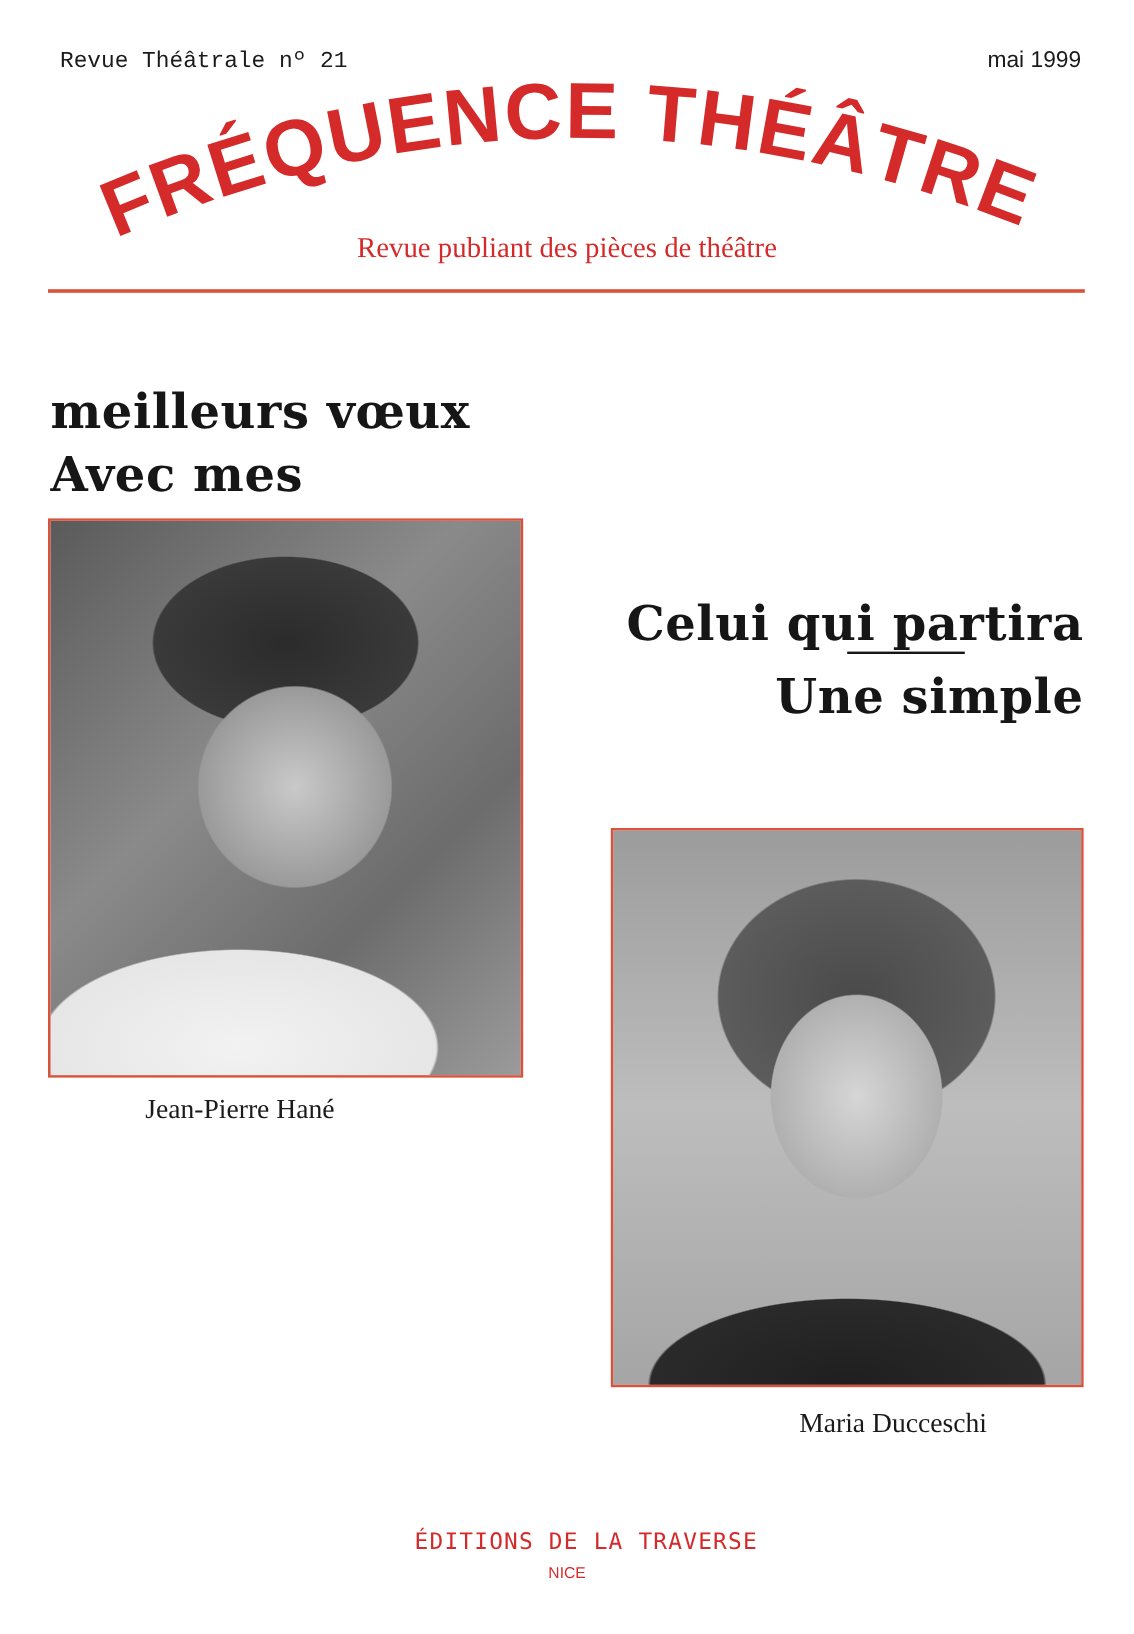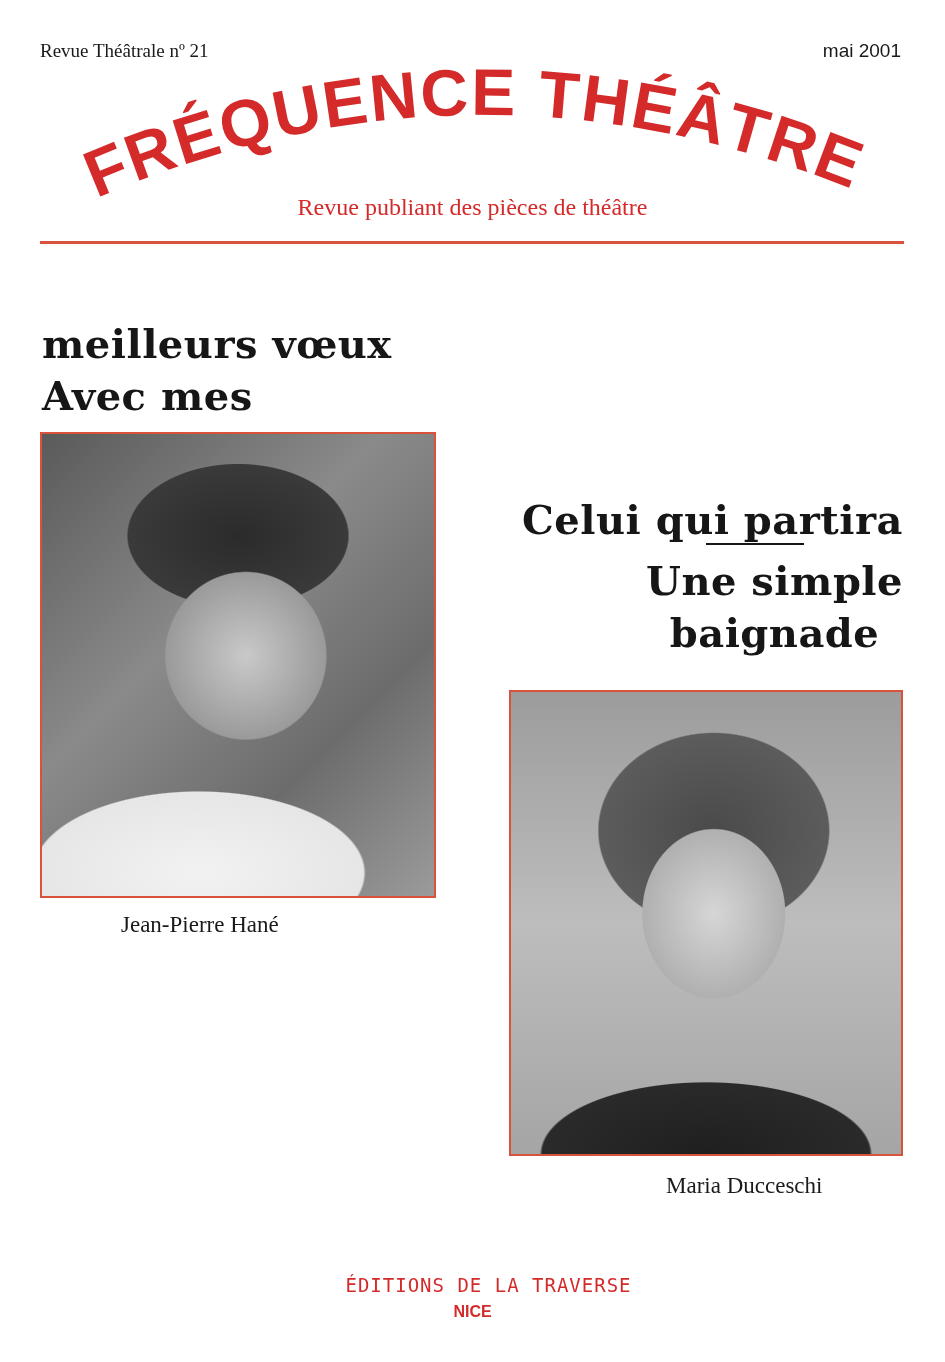--- a/index.html
+++ b/index.html
@@ -1,36 +1,36 @@
 <!DOCTYPE html>
 <html><head>
 <meta charset="utf-8">
 <style>
   html, body { margin: 0; padding: 0; }
   body {
     width: 945px; height: 1362px; background: #ffffff; position: relative;
     overflow: hidden; font-family: "Liberation Sans", sans-serif; color: #1a1a1a;
   }
   .abs { position: absolute; }
-  .issue { left: 40px; top: 40px; font-size: 19px; font-family: Liberation Serif, serif; color: #1a1a1a; }
+  .issue { left: 50px; top: 40px; font-size: 19px; font-family: Liberation Mono, monospace; color: #1a1a1a; }
   .date { right: 44px; top: 40px; font-size: 19px; font-family: "Liberation Sans", sans-serif; color: #1a1a1a; }
   .masthead { left: 0; top: 60px; width: 945px; height: 170px; }
   .masthead svg text { font-family: "Liberation Sans", sans-serif; font-weight: bold; }
   .subtitle {
     left: 0; width: 945px; top: 194px; text-align: center;
     font-family: "Liberation Serif", serif; font-size: 24px; color: #d42a2a;
   }
   .rule { left: 40px; top: 241px; width: 864px; height: 3px; background: #d9533c; }
   .play-title {
     font-family: "DejaVu Serif", serif; font-weight: bold; color: #161616;
     font-size: 40px; line-height: 52px; letter-spacing: 0.5px;
   }
   .t1 { left: 42px; top: 318px; }
   .t2 { right: 42px; top: 494px; text-align: left; }
-  .t3 { right: 42px; top: 555px; text-align: center; }
+  .t3 { right: 42px; top: 555px; text-align: left; }
   .short-rule { left: 706px; top: 543px; width: 98px; height: 2px; background: #161616; }
   .photo {
     border: 2px solid #d9533c; overflow: hidden; box-sizing: border-box;
   }
   .photo1 { left: 40px; top: 432px; width: 396px; height: 466px;
     background: radial-gradient(ellipse 34% 30% at 52% 48%, #c9c9c9 0%, #9a9a9a 60%, transparent 61%),
                 radial-gradient(ellipse 40% 22% at 50% 22%, #2b2b2b 0%, #3a3a3a 70%, transparent 71%),
                 radial-gradient(ellipse 60% 25% at 40% 95%, #f2f2f2 0%, #e6e6e6 70%, transparent 71%),
                 linear-gradient(135deg, #5a5a5a, #8a8a8a 40%, #6c6c6c 70%, #9b9b9b); }
   .photo2 { left: 509px; top: 690px; width: 394px; height: 466px;
@@ -42,28 +42,28 @@
   .cap1 { left: 78px; top: 912px; margin-left: 43px; }
   .cap2 { left: 666px; top: 1173px; }
   .publisher {
     left: 0; width: 937px; top: 1274px; text-align: center;
     font-family: "DejaVu Sans Mono", monospace; font-size: 19px; color: #d42a2a;
     letter-spacing: 1px;
     padding-left: 20px;
   }
   .city {
     left: 0; width: 945px; top: 1303px; text-align: center;
-    font-family: "Liberation Sans", sans-serif; font-weight: bold; font-size: 16px; color: #d42a2a;
+    font-family: "Liberation Sans", sans-serif; font-weight: normal; font-size: 13px; color: #d42a2a;
   }
 </style>
 </head>
 <body>
 
 <div class="abs issue">Revue Théâtrale nº 21</div>
-<div class="abs date">mai 2001</div>
+<div class="abs date">mai 1999</div>
 
 <div class="abs masthead">
   <svg width="945" height="170" viewBox="0 60 945 170">
     <defs>
       <path id="arc" d="M 60 215 Q 470 20 890 205"></path>
     </defs>
     <text font-size="66" fill="#d42a2a" letter-spacing="2">
       <textPath href="#arc" startOffset="50%" text-anchor="middle">FRÉQUENCE THÉÂTRE</textPath>
     </text>
   </svg>
@@ -77,20 +77,19 @@
   <div>Avec mes</div>
 </div>
 
 <div class="abs photo photo1"></div>
 <div class="abs caption cap1">Jean-Pierre Hané</div>
 
 <div class="abs play-title t2">Celui qui partira</div>
 <div class="abs short-rule"></div>
 <div class="abs play-title t3">
   <div>Une simple</div>
-  <div>baignade</div>
 </div>
 
 <div class="abs photo photo2"></div>
 <div class="abs caption cap2">Maria Ducceschi</div>
 
 <div class="abs publisher">ÉDITIONS DE LA TRAVERSE</div>
 <div class="abs city">NICE</div>
 
 </body></html>

